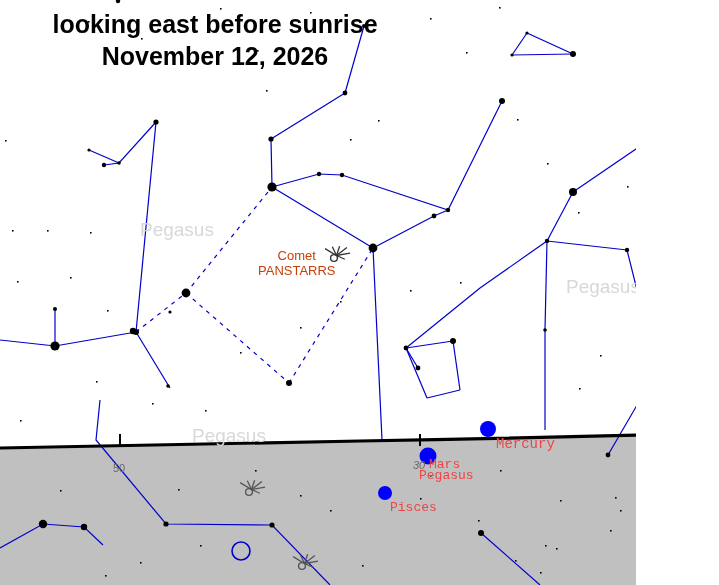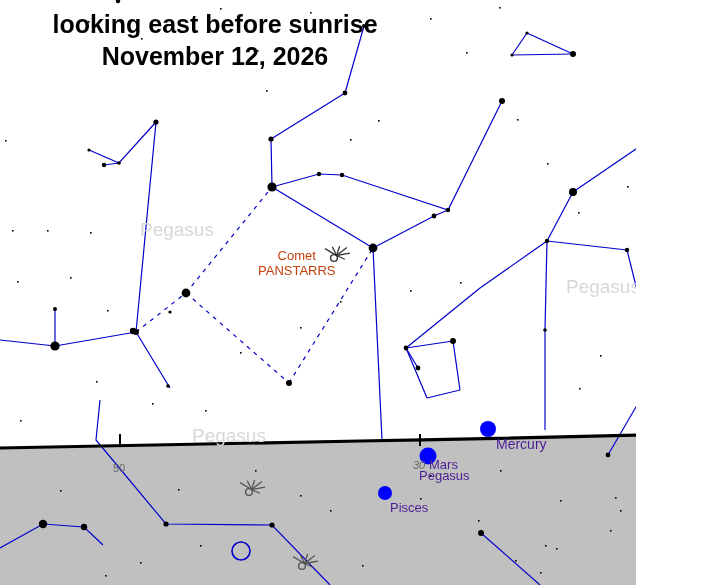--- a/index.html
+++ b/index.html
@@ -28,23 +28,23 @@
   .constlabel{
     position:absolute;
     font-family:"Liberation Sans", sans-serif;
     font-size:19px;
     color:#d8d8d8;
     white-space:nowrap;
     pointer-events:none;
   }
   .objlabel{
     position:absolute;
-    font-family:Liberation Sans, sans-serif;
+    font-family:Liberation Mono, monospace;
     font-size:14px;
-    color:#4c1d95;
+    color:#ef4444;
     white-space:nowrap;
     pointer-events:none;
   }
   .objlabel.small{font-size:13px;}
   .cometlabel{
     position:absolute;
     font-family:"Liberation Sans", sans-serif;
     font-size:13px;
     color:#c2410c;
     text-align:center;

